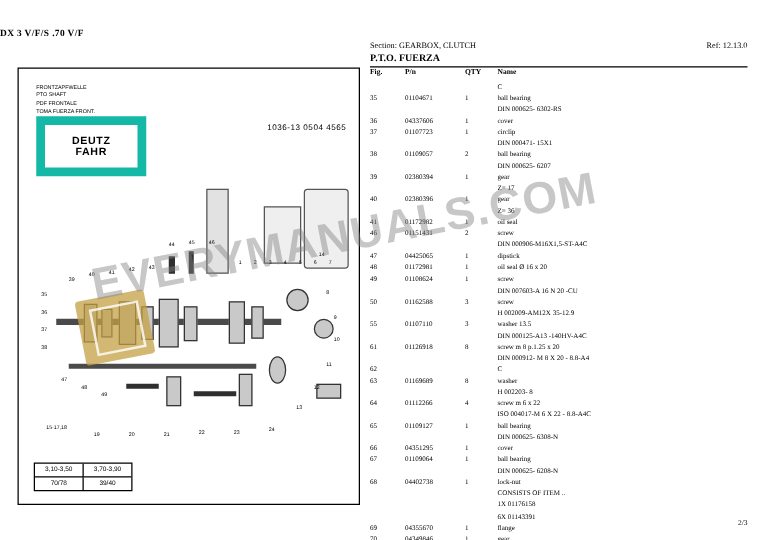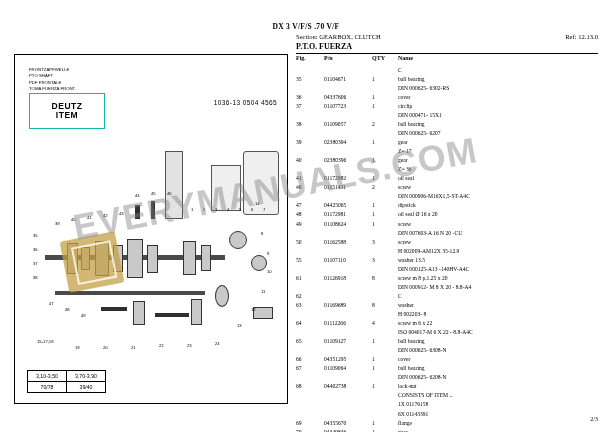--- a/index.html
+++ b/index.html
@@ -11,21 +11,21 @@
     position:relative;
     overflow:hidden;
   }
   .page{
     position:absolute;inset:0;
     background:#fff;
   }
   
   .doc-title{
     position:absolute;left:0;right:0;top:22px;
-    text-align:center;
+    text-align:left;
     font-size:7.5px;font-weight:bold;
     letter-spacing:.3px;
   }
   .sec-row{
     position:absolute;left:296px;right:14px;top:33px;
     display:flex;justify-content:space-between;
     font-size:6.6px;
   }
   .sub-title{
     position:absolute;left:296px;top:42px;
@@ -56,21 +56,21 @@
   .name-sub{display:block;}
   
   .draw{
     position:absolute;left:14px;top:54px;width:272px;height:348px;
     border:1px solid #000;
     background:#fff;
     overflow:hidden;
   }
   .logo-box{
     position:absolute;left:14px;top:38px;width:74px;height:34px;
-    border:1px solid #14b8a6;
+    border:7px solid #14b8a6;
     display:flex;align-items:center;justify-content:center;
     background:#fff;
   }
   .logo-txt{
     font-family:"Liberation Sans", sans-serif;
     font-weight:bold;font-size:8.5px;
     text-align:center;line-height:1.1;
     letter-spacing:.5px;
   }
   .logo-txt .d2{font-size:8.5px;}
@@ -165,21 +165,21 @@
   <div class="draw">
 
     <div class="note">FRONTZAPFWELLE
 PTO SHAFT
 PDF FRONTALE
 TOMA FUERZA FRONT.</div>
 
     <div class="logo-box">
       <div class="logo-txt">
         <span class="d2">DEUTZ</span><br>
-        <span>ITEM</span>
+        <span>FAHR</span>
       </div>
     </div>
 
     <div class="dwg-code">1036-13  0504 4565</div>
 
     <div class="housing" style="left:228px;top:96px;width:34px;height:62px;border-radius:3px;"></div>
     <div class="housing" style="left:196px;top:110px;width:28px;height:44px;"></div>
     <div class="housing" style="left:150px;top:96px;width:16px;height:66px;background:#e2e2e2;"></div>
 
     <div class="shaft" style="left:30px;top:200px;width:180px;height:5px;"></div>

